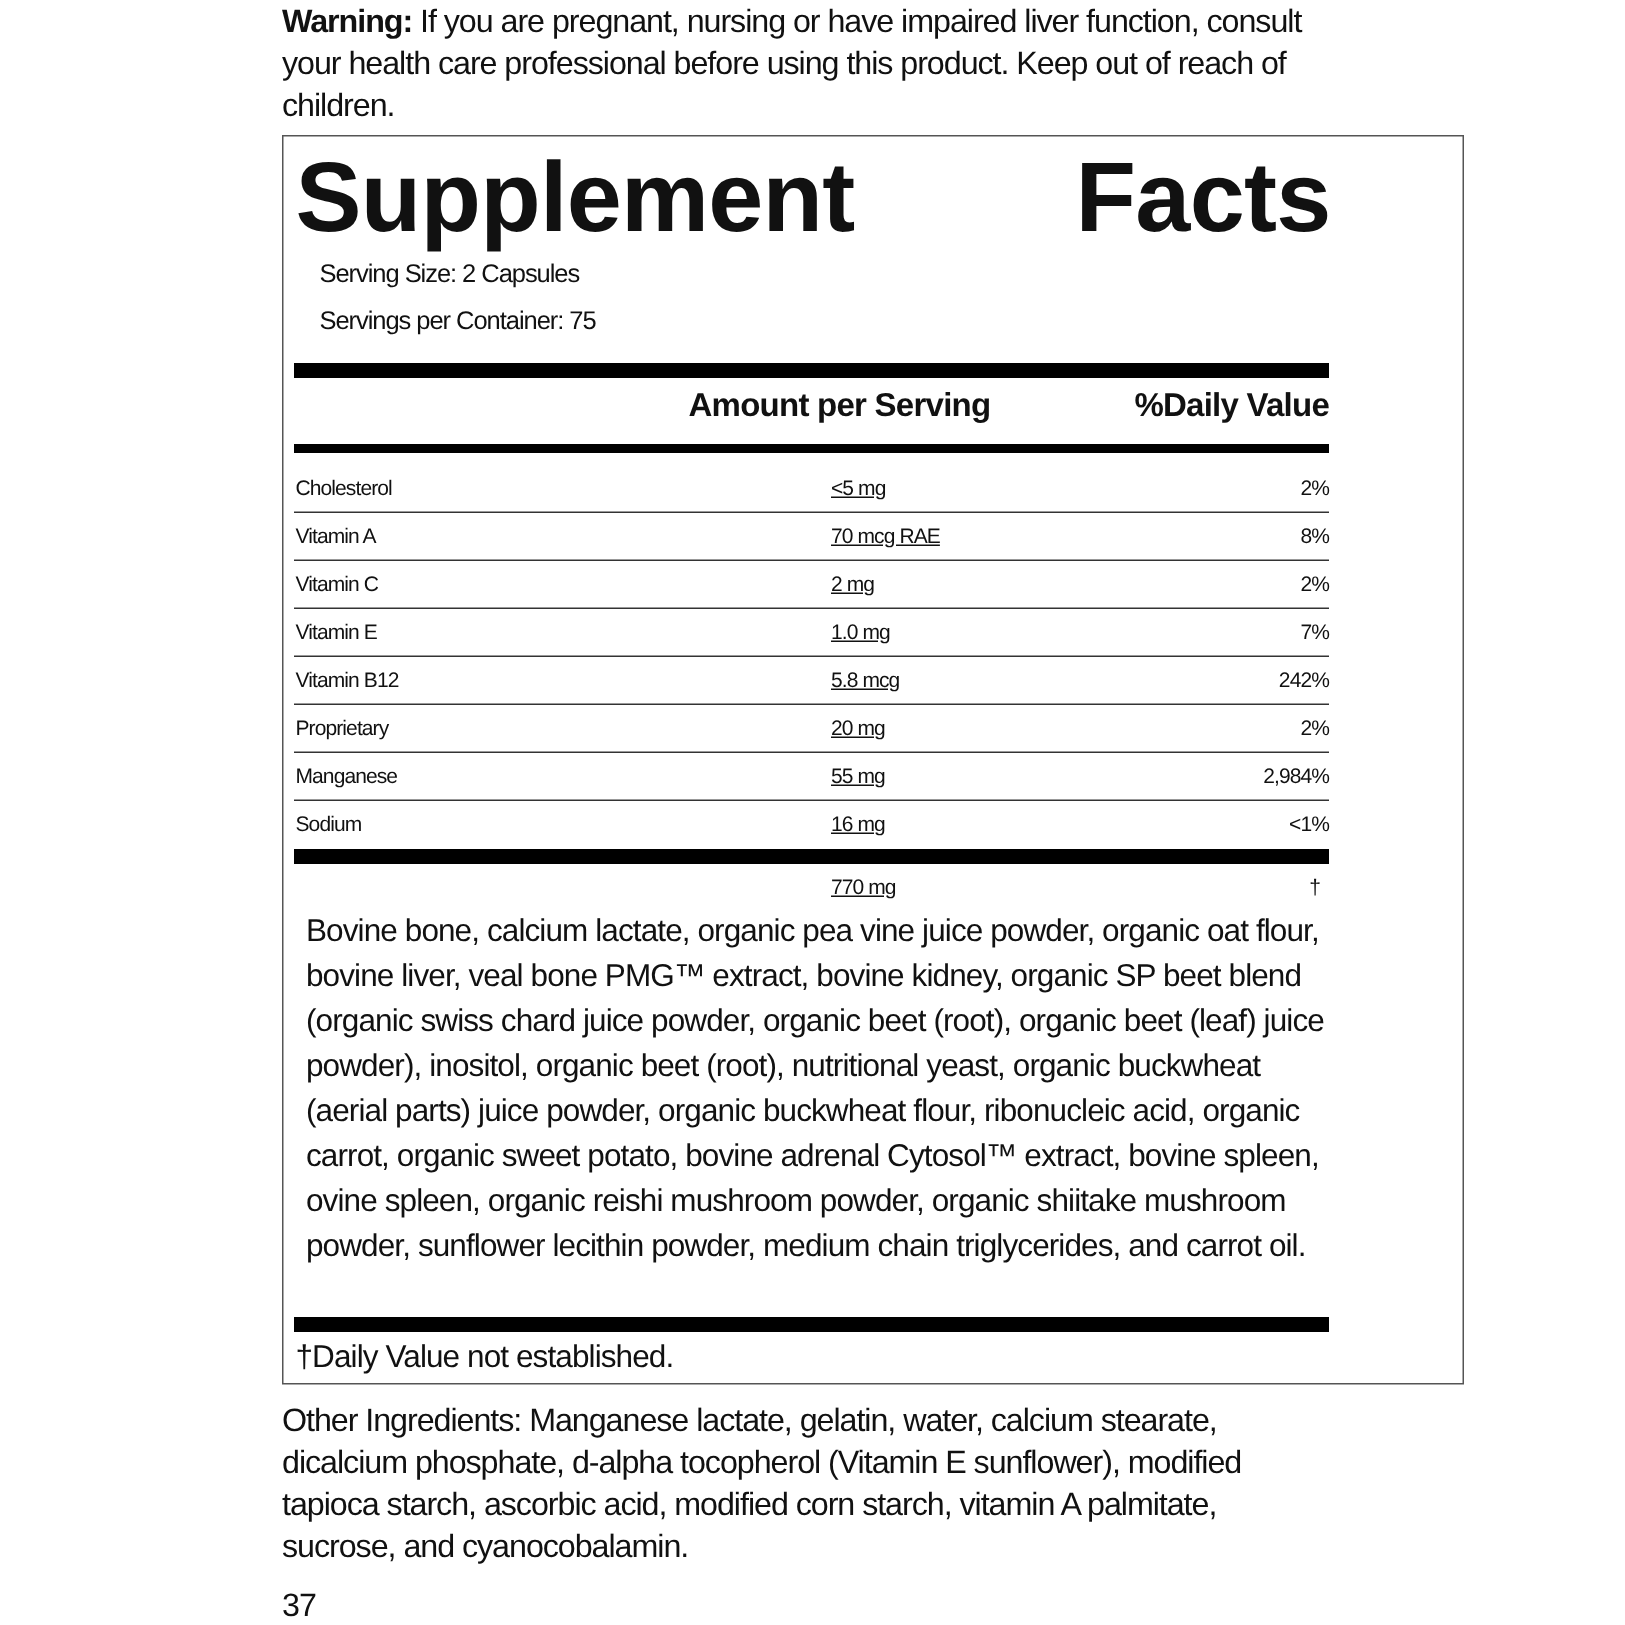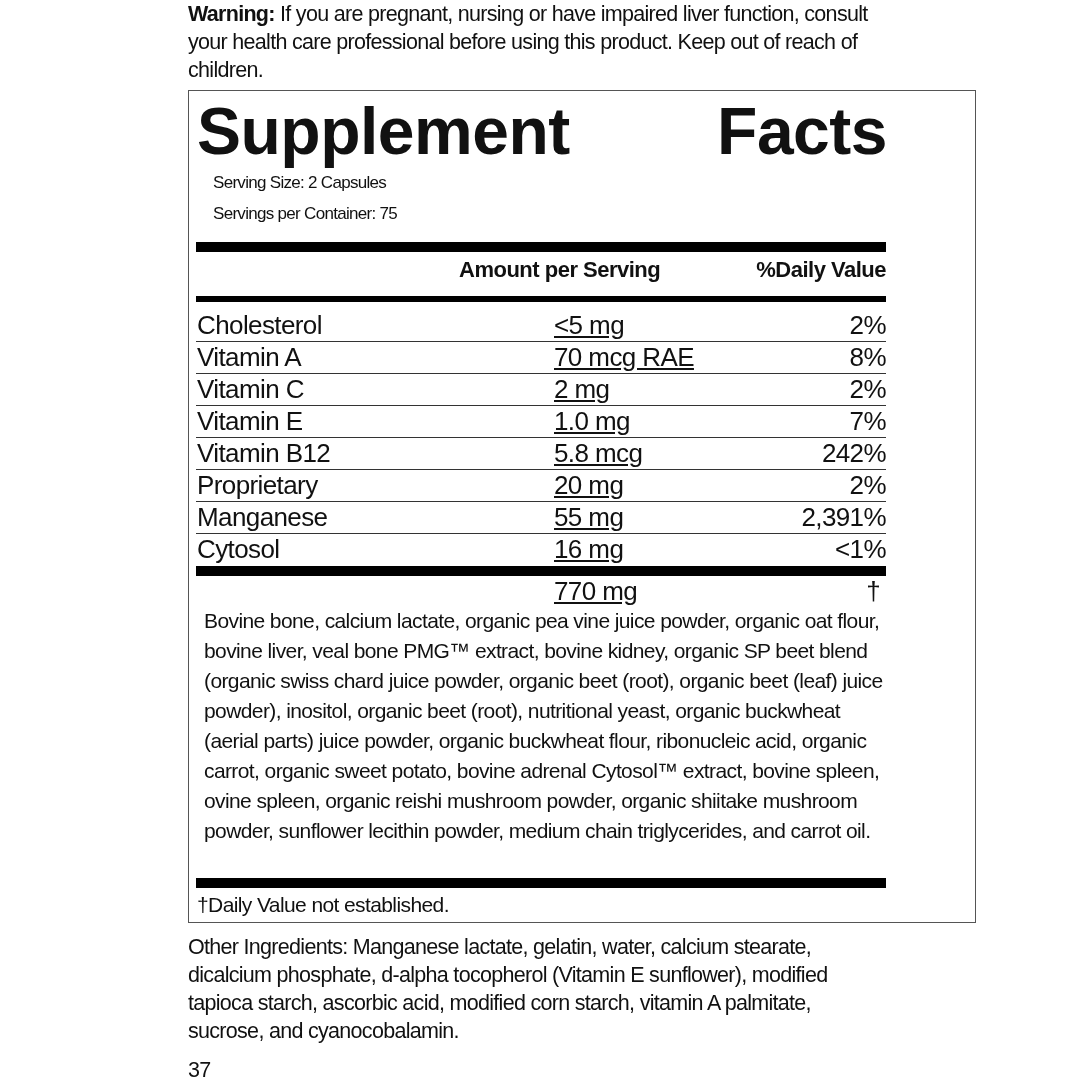--- a/index.html
+++ b/index.html
@@ -24,21 +24,21 @@
     .serving { position: absolute; left: 24px; font-size: 17px; letter-spacing: -0.7px; }
     .bar { position: absolute; left: 7px; width: 690px; background: #000; }
     #colhead {
       position: absolute; left: 8px; top: 166px; width: 689px; height: 30px;
       font-size: 22px; font-weight: bold; letter-spacing: -0.5px;
     }
     #colhead .amt { position: absolute; left: 262px; }
     #colhead .dv { position: absolute; right: 0; }
     .row {
       position: absolute; left: 8px; width: 689px; height: 32px;
-      font-size: 26px; letter-spacing: -0.6px; line-height: 32px;
+      font-size: 14px; letter-spacing: -0.6px; line-height: 32px;
     }
     .row .name { position: absolute; left: 0; }
     .row .amount { position: absolute; left: 357px; text-decoration: underline; }
     .row .pct { position: absolute; right: 0; }
     .sep { position: absolute; left: 7px; width: 690px; height: 1px; background: #333; }
     #blend-ingredients {
       position: absolute; left: 15px; top: 515px; width: 680px;
       font-size: 21px; line-height: 30px; letter-spacing: -0.6px;
     }
     #footnote { position: absolute; left: 8px; top: 802px; font-size: 21px; letter-spacing: -0.6px; }
@@ -100,25 +100,25 @@
   <div class="sep" style="top:378px"></div>
   <div class="row" style="top:378px">
     <span class="name">Proprietary</span>
     <span class="amount">20 mg</span>
     <span class="pct">2%</span>
   </div>
   <div class="sep" style="top:410px"></div>
   <div class="row" style="top:410px">
     <span class="name">Manganese</span>
     <span class="amount">55 mg</span>
-    <span class="pct">2,391%</span>
+    <span class="pct">2,984%</span>
   </div>
   <div class="sep" style="top:442px"></div>
   <div class="row" style="top:442px">
-    <span class="name">Cytosol</span>
+    <span class="name">Sodium</span>
     <span class="amount">16 mg</span>
     <span class="pct">&lt;1%</span>
   </div>
 
   <div class="bar" style="top:475px;height:10px"></div>
 
   <div class="row" style="top:484px">
     <span class="amount">770 mg</span>
     <span class="pct" style="right:6px">†</span>
   </div>

